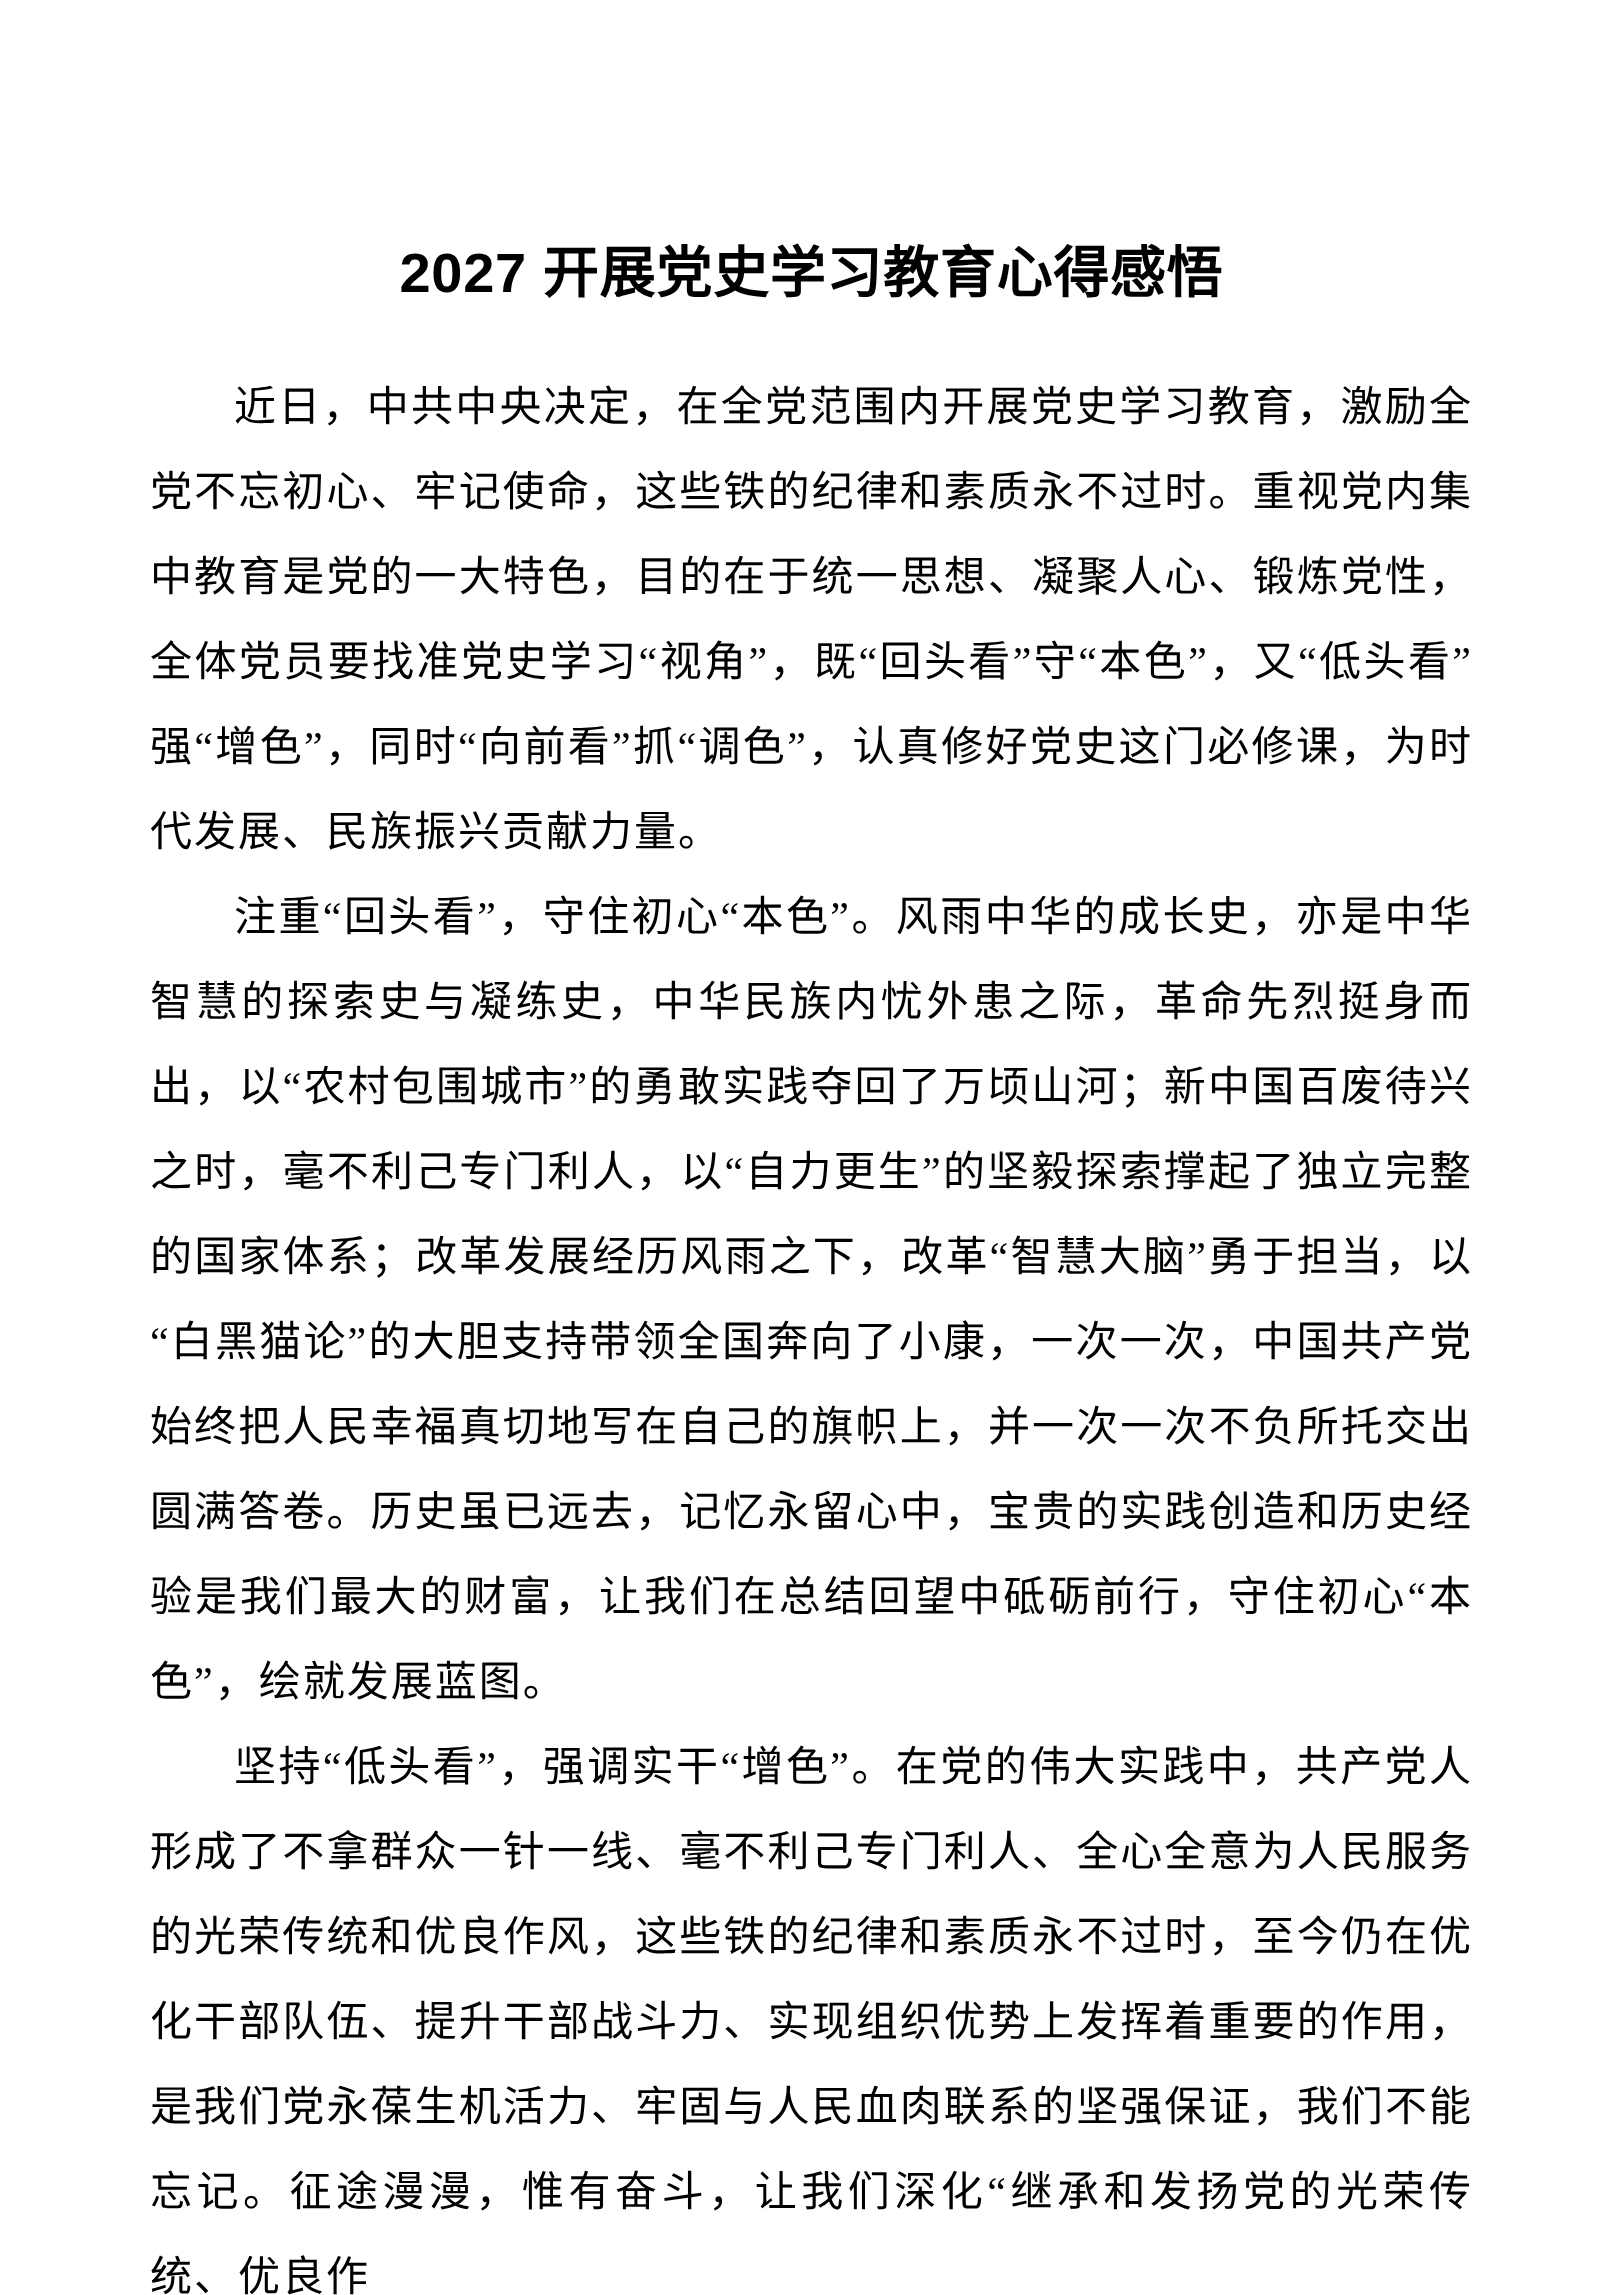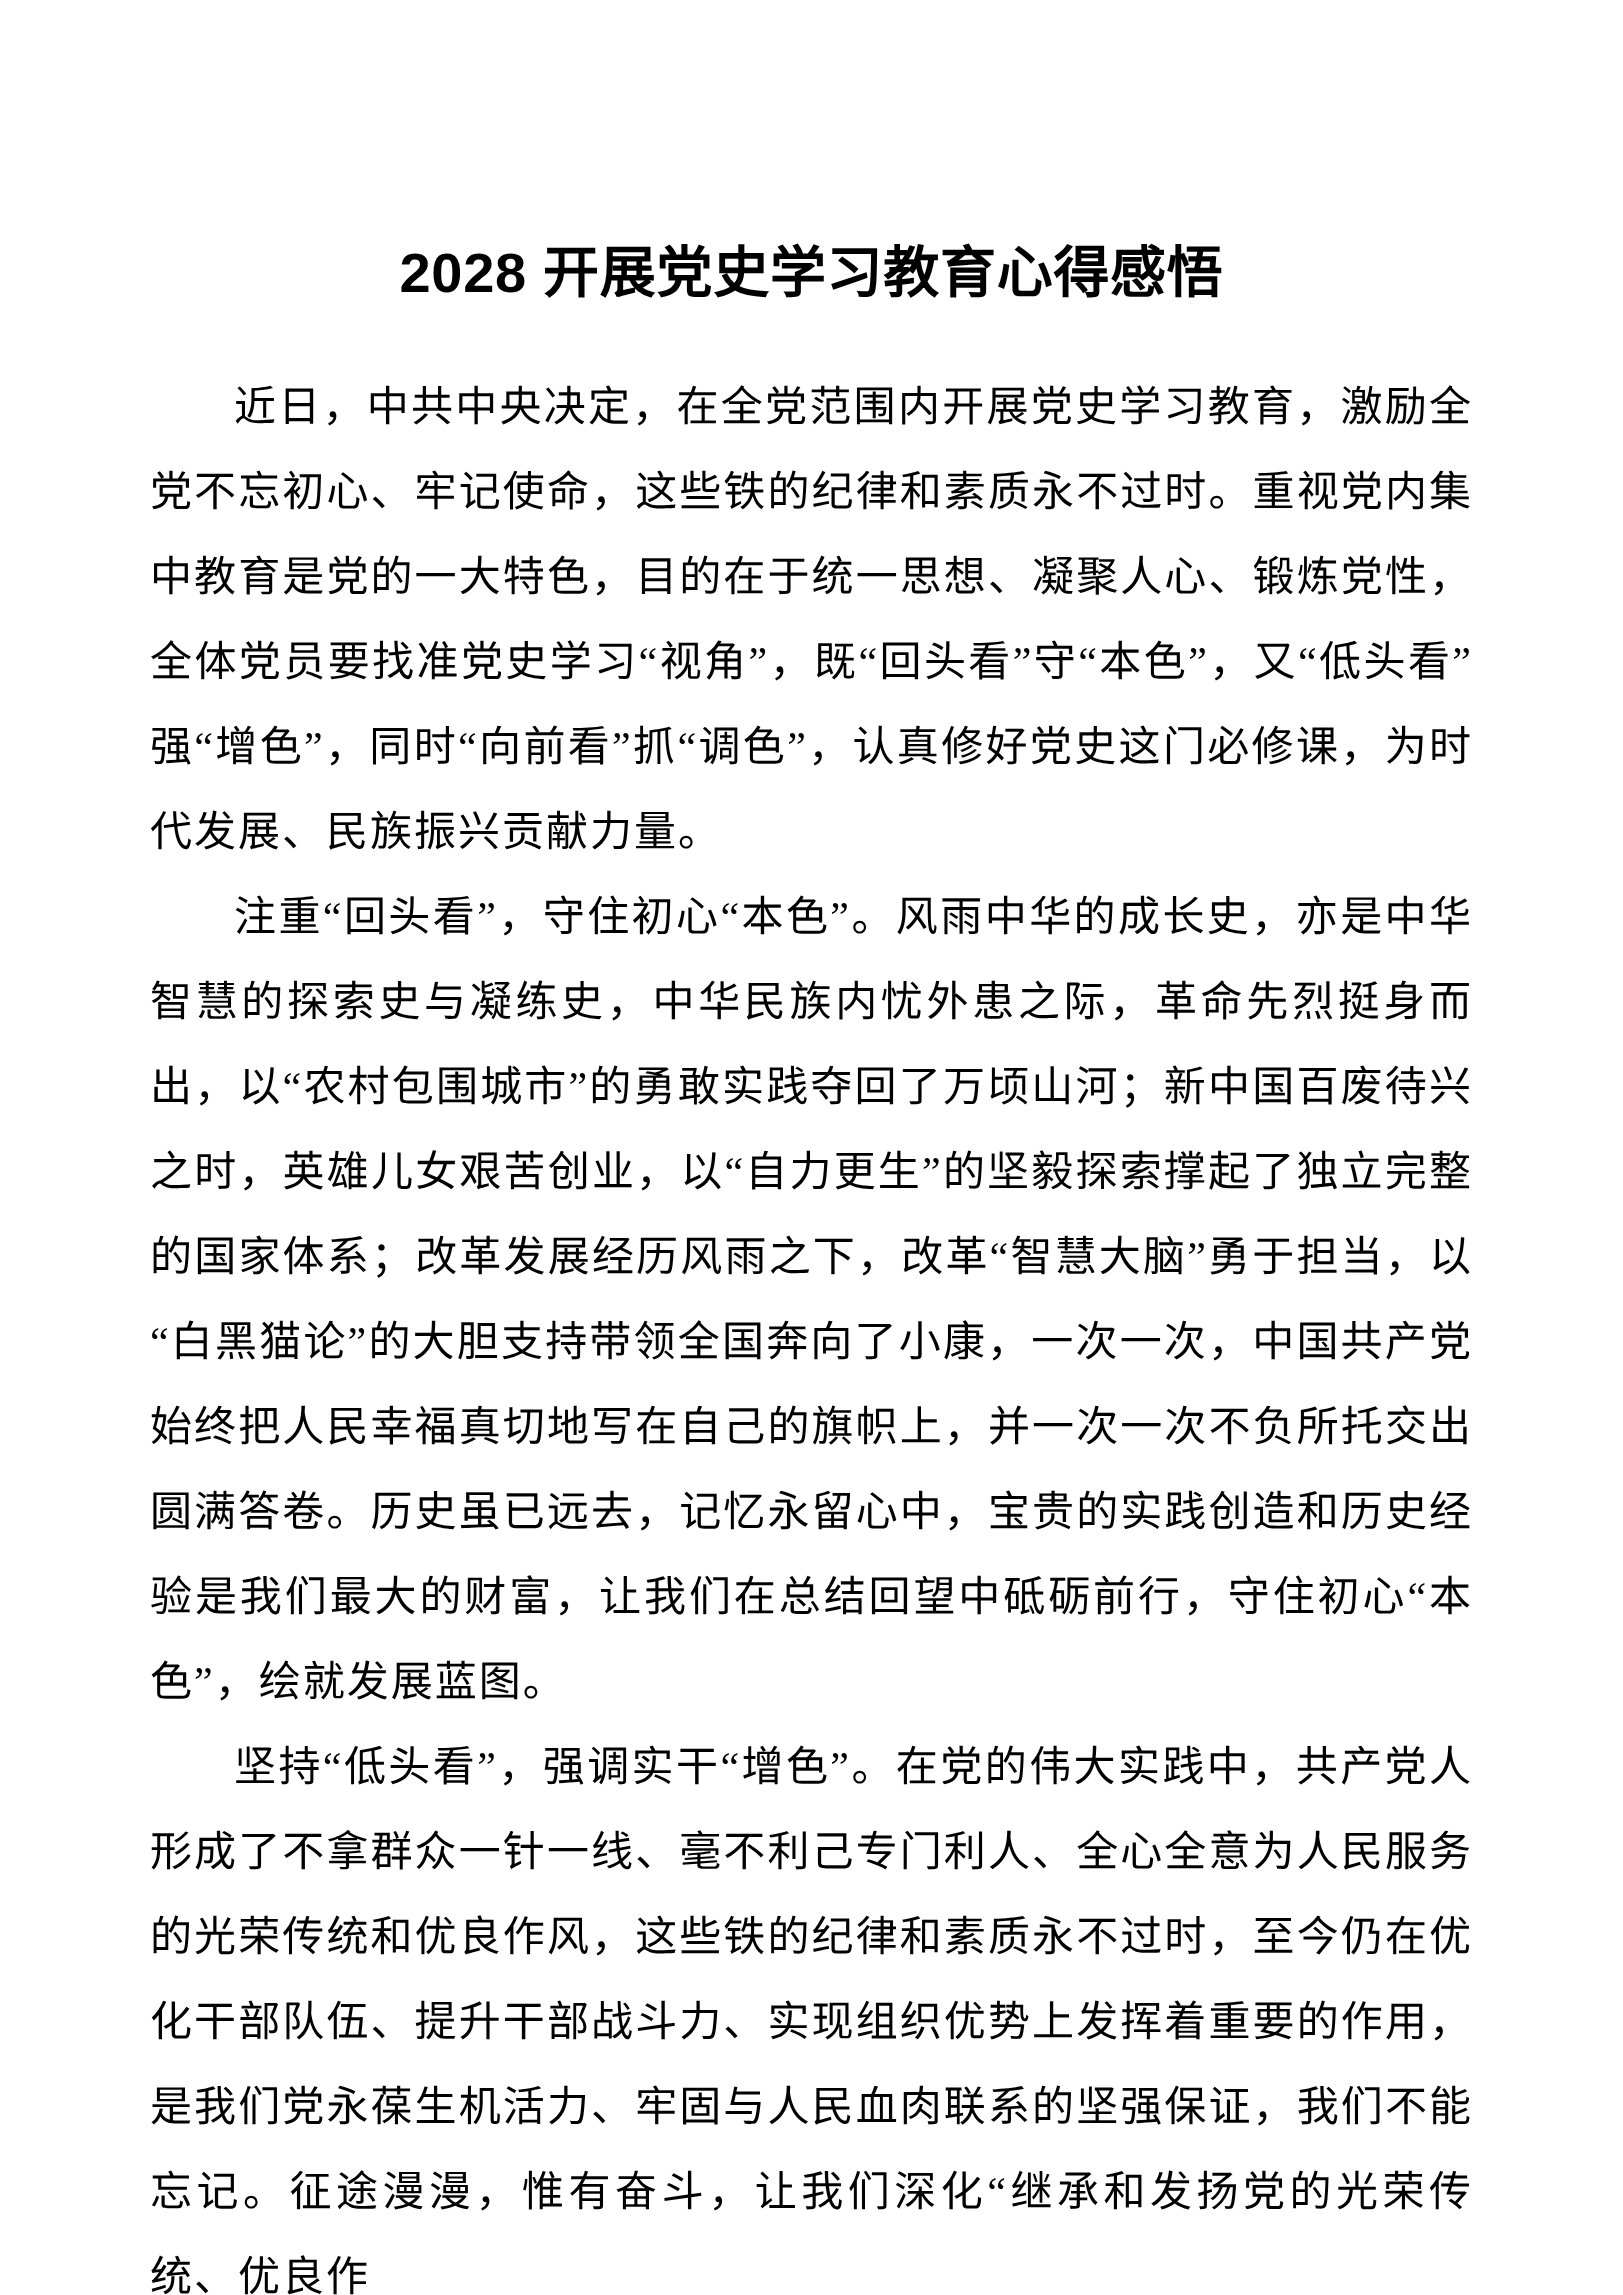--- a/index.html
+++ b/index.html
@@ -39,20 +39,20 @@
   .doc-body p {
     margin: 0;
     padding: 0;
     text-indent: 2em;
   }
 </style>
 </head>
 <body>
 
 <div class="page">
-  <h1 class="doc-title">2028 开展党史学习教育心得感悟</h1>
+  <h1 class="doc-title">2027 开展党史学习教育心得感悟</h1>
   <div class="doc-body">
     <p>近日，中共中央决定，在全党范围内开展党史学习教育，激励全党不忘初心、牢记使命，这些铁的纪律和素质永不过时。重视党内集中教育是党的一大特色，目的在于统一思想、凝聚人心、锻炼党性，全体党员要找准党史学习“视角”，既“回头看”守“本色”，又“低头看”强“增色”，同时“向前看”抓“调色”，认真修好党史这门必修课，为时代发展、民族振兴贡献力量。</p>
-    <p>注重“回头看”，守住初心“本色”。风雨中华的成长史，亦是中华智慧的探索史与凝练史，中华民族内忧外患之际，革命先烈挺身而出，以“农村包围城市”的勇敢实践夺回了万顷山河；新中国百废待兴之时，英雄儿女艰苦创业，以“自力更生”的坚毅探索撑起了独立完整的国家体系；改革发展经历风雨之下，改革“智慧大脑”勇于担当，以“白黑猫论”的大胆支持带领全国奔向了小康，一次一次，中国共产党始终把人民幸福真切地写在自己的旗帜上，并一次一次不负所托交出圆满答卷。历史虽已远去，记忆永留心中，宝贵的实践创造和历史经验是我们最大的财富，让我们在总结回望中砥砺前行，守住初心“本色”，绘就发展蓝图。</p>
+    <p>注重“回头看”，守住初心“本色”。风雨中华的成长史，亦是中华智慧的探索史与凝练史，中华民族内忧外患之际，革命先烈挺身而出，以“农村包围城市”的勇敢实践夺回了万顷山河；新中国百废待兴之时，毫不利己专门利人，以“自力更生”的坚毅探索撑起了独立完整的国家体系；改革发展经历风雨之下，改革“智慧大脑”勇于担当，以“白黑猫论”的大胆支持带领全国奔向了小康，一次一次，中国共产党始终把人民幸福真切地写在自己的旗帜上，并一次一次不负所托交出圆满答卷。历史虽已远去，记忆永留心中，宝贵的实践创造和历史经验是我们最大的财富，让我们在总结回望中砥砺前行，守住初心“本色”，绘就发展蓝图。</p>
     <p>坚持“低头看”，强调实干“增色”。在党的伟大实践中，共产党人形成了不拿群众一针一线、毫不利己专门利人、全心全意为人民服务的光荣传统和优良作风，这些铁的纪律和素质永不过时，至今仍在优化干部队伍、提升干部战斗力、实现组织优势上发挥着重要的作用，是我们党永葆生机活力、牢固与人民血肉联系的坚强保证，我们不能忘记。征途漫漫，惟有奋斗，让我们深化“继承和发扬党的光荣传统、优良作</p>
   </div>
 </div>
 
 
 </body></html>

